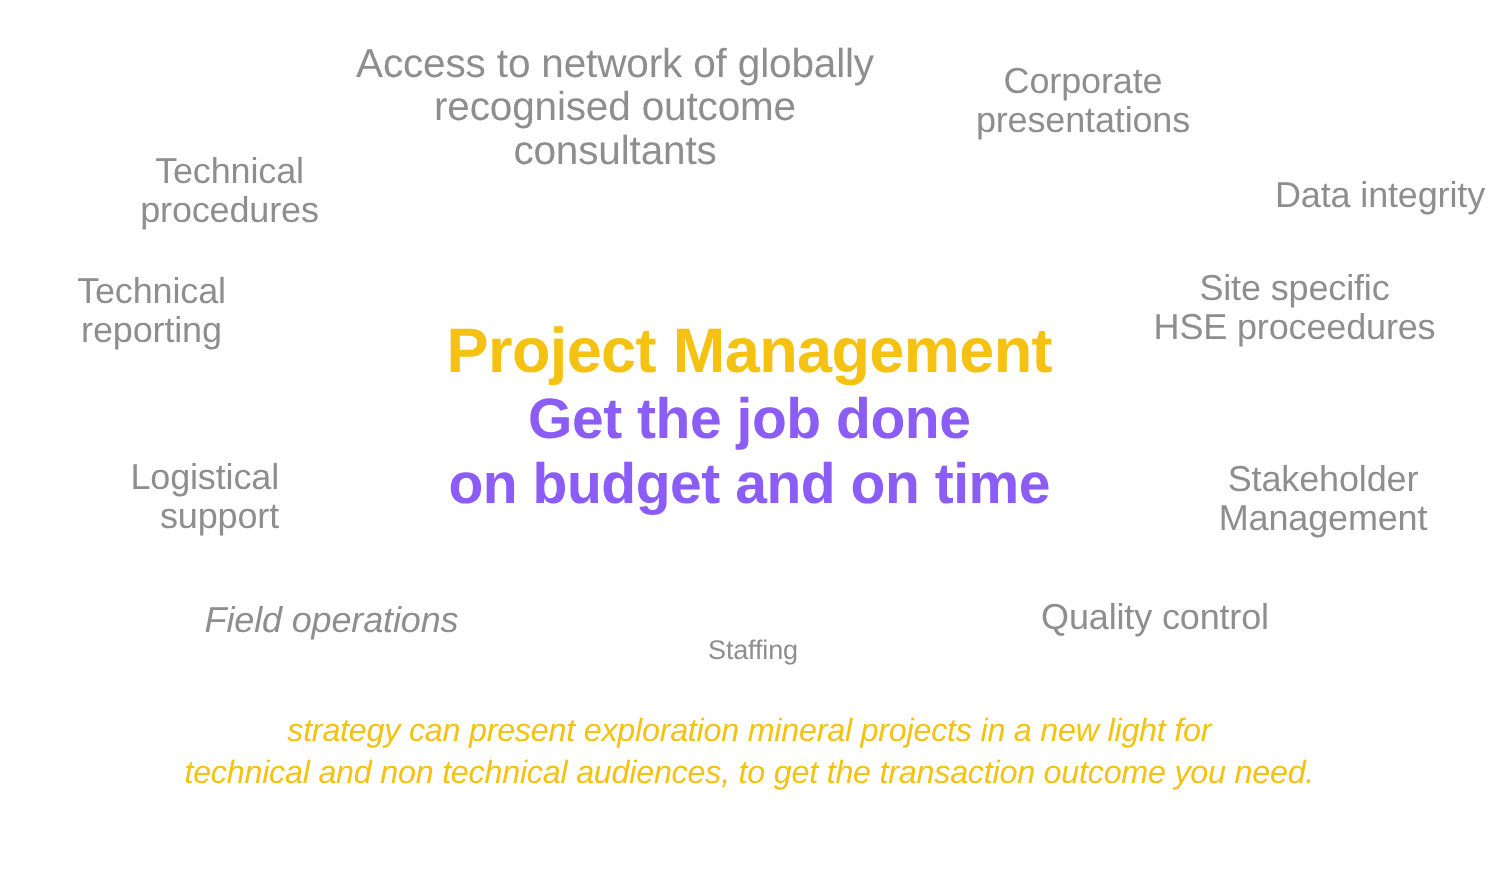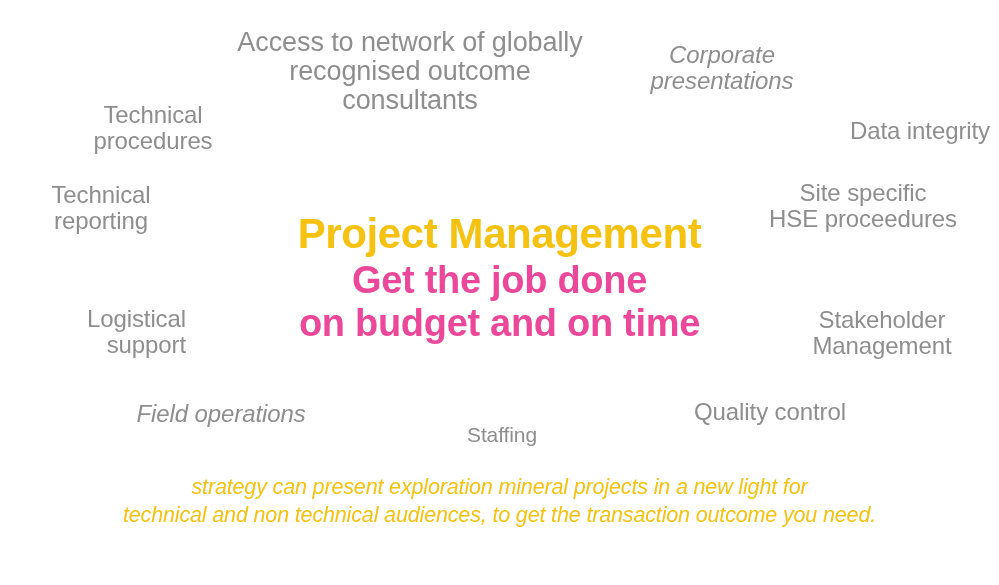--- a/index.html
+++ b/index.html
@@ -41,21 +41,21 @@
   #hero .hero-title {
     font-size: 42px;
     font-weight: 700;
     color: #f5c211;
     line-height: 1.12;
     letter-spacing: -0.4px;
   }
   #hero .hero-sub {
     font-size: 38px;
     font-weight: 700;
-    color: #ec4899;
+    color: #8b5cf6;
     line-height: 1.12;
     letter-spacing: -0.3px;
     margin-top: 2px;
     white-space: pre-line;
   }
 
   
   #strapline {
     position: absolute;
     left: 6px;
@@ -65,30 +65,30 @@
     color: #f5c211;
     font-style: italic;
     font-size: 21.5px;
     line-height: 1.31;
     font-family: "Liberation Sans", sans-serif;
     letter-spacing: -0.15px;
   }
 
   
   #kw-access        { left: 228px; top:  28px; width: 364px; font-size: 27px; }
-  #kw-corporate     { left: 592px; top:  42px; width: 260px; font-size: 24px; font-style: italic; }
+  #kw-corporate     { left: 592px; top:  42px; width: 260px; font-size: 24px; }
   #kw-techproc      { left:  42px; top: 102px; width: 222px; font-size: 24px; }
   #kw-dataint       { left: 708px; top: 118px; width: 282px; font-size: 24px; }
   #kw-techrep       { left:  10px; top: 182px; width: 182px; font-size: 24px; }
   #kw-hse           { left: 742px; top: 180px; width: 242px; font-size: 24px; }
   #kw-logistical    { left:   8px; top: 306px; width: 178px; font-size: 24px; text-align: right; }
   #kw-stakeholder   { left: 778px; top: 307px; width: 208px; font-size: 24px; }
   #kw-field         { left:  92px; top: 401px; width: 258px; font-size: 24px; font-style: italic; }
   #kw-quality       { left: 650px; top: 399px; width: 240px; font-size: 24px; }
-  #kw-staffing      { left: 404px; top: 424px; width: 196px; font-size: 21px; }
+  #kw-staffing      { left: 404px; top: 424px; width: 196px; font-size: 18px; }
 </style>
 </head>
 <body>
 
 <div id="canvas">
 
   <div class="kw center" id="kw-access">Access to network of globally
 recognised outcome
 consultants</div>
 

